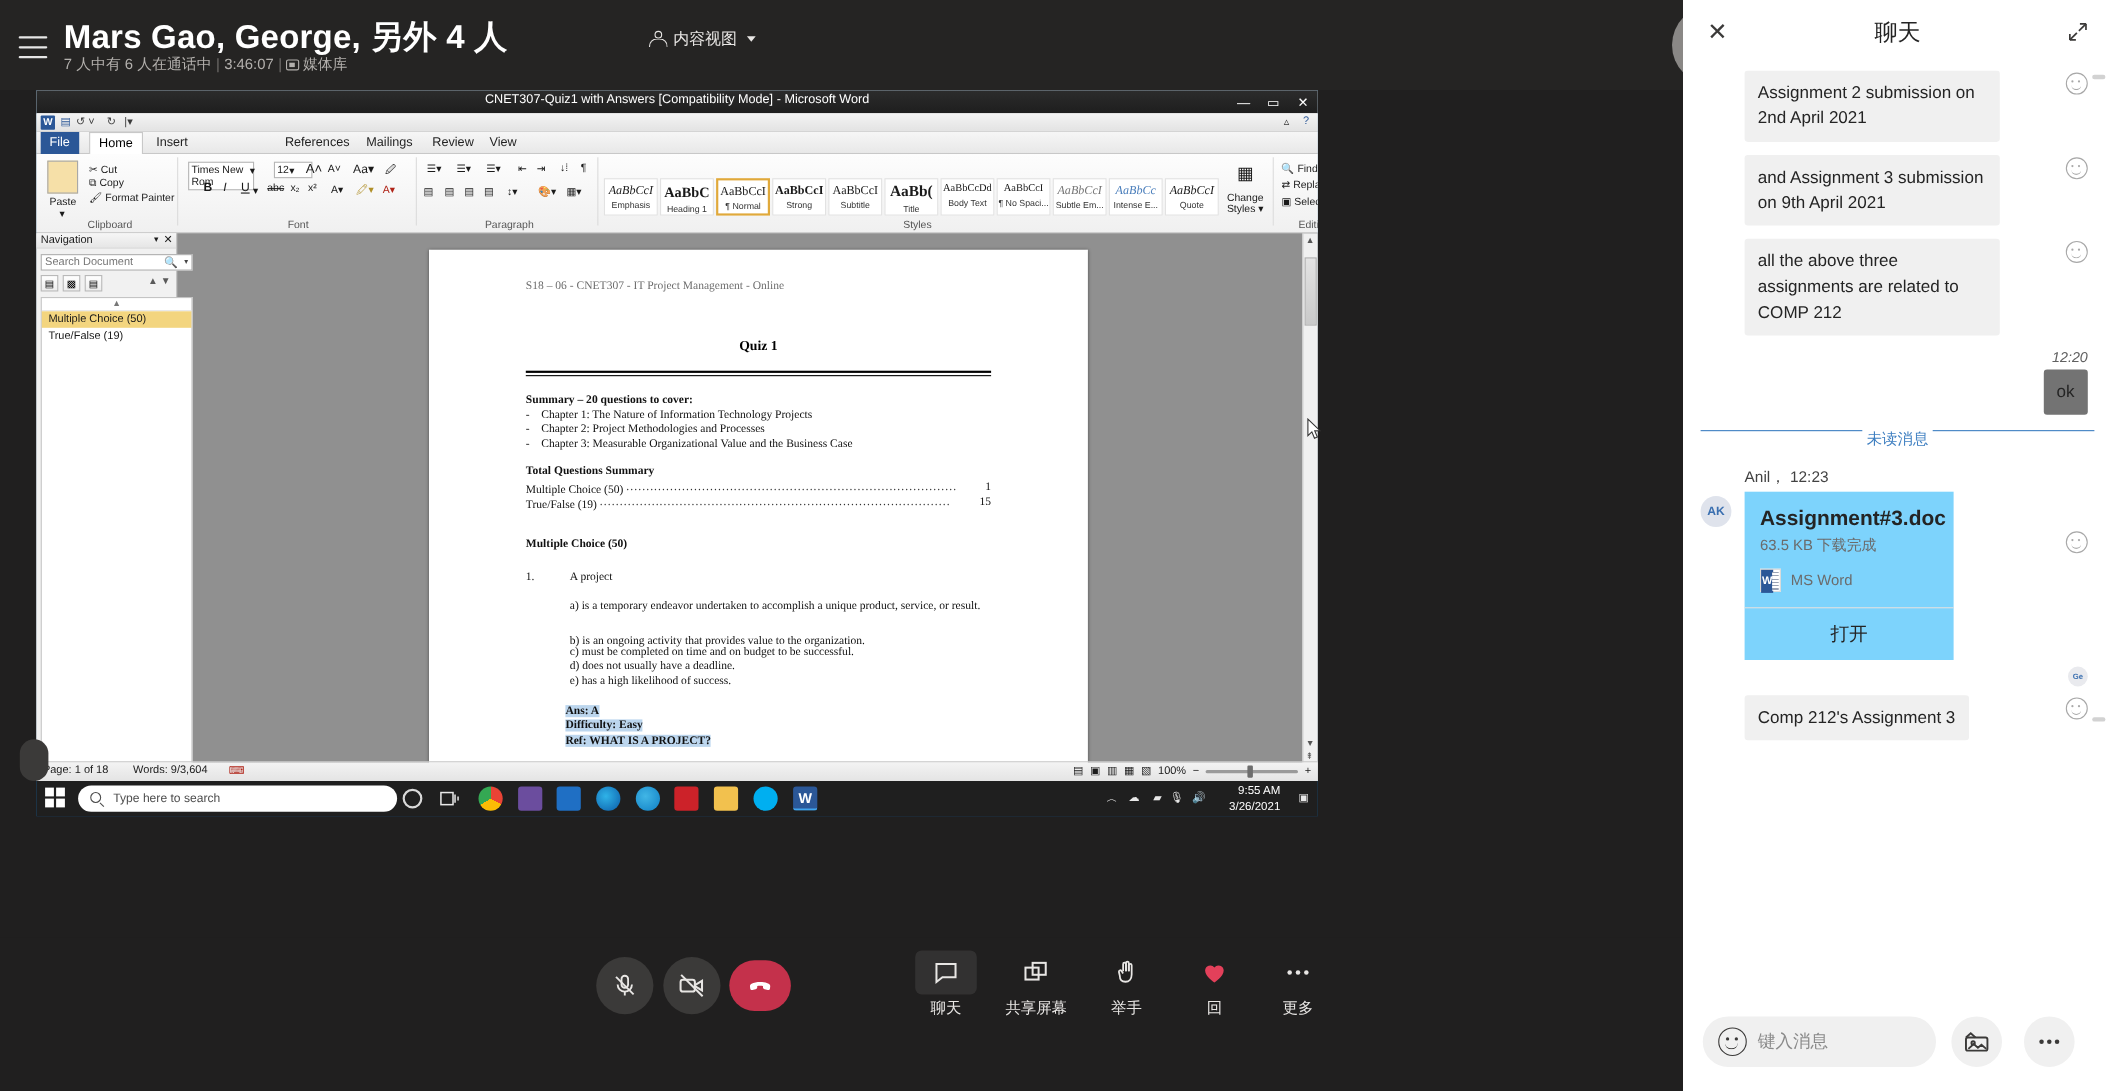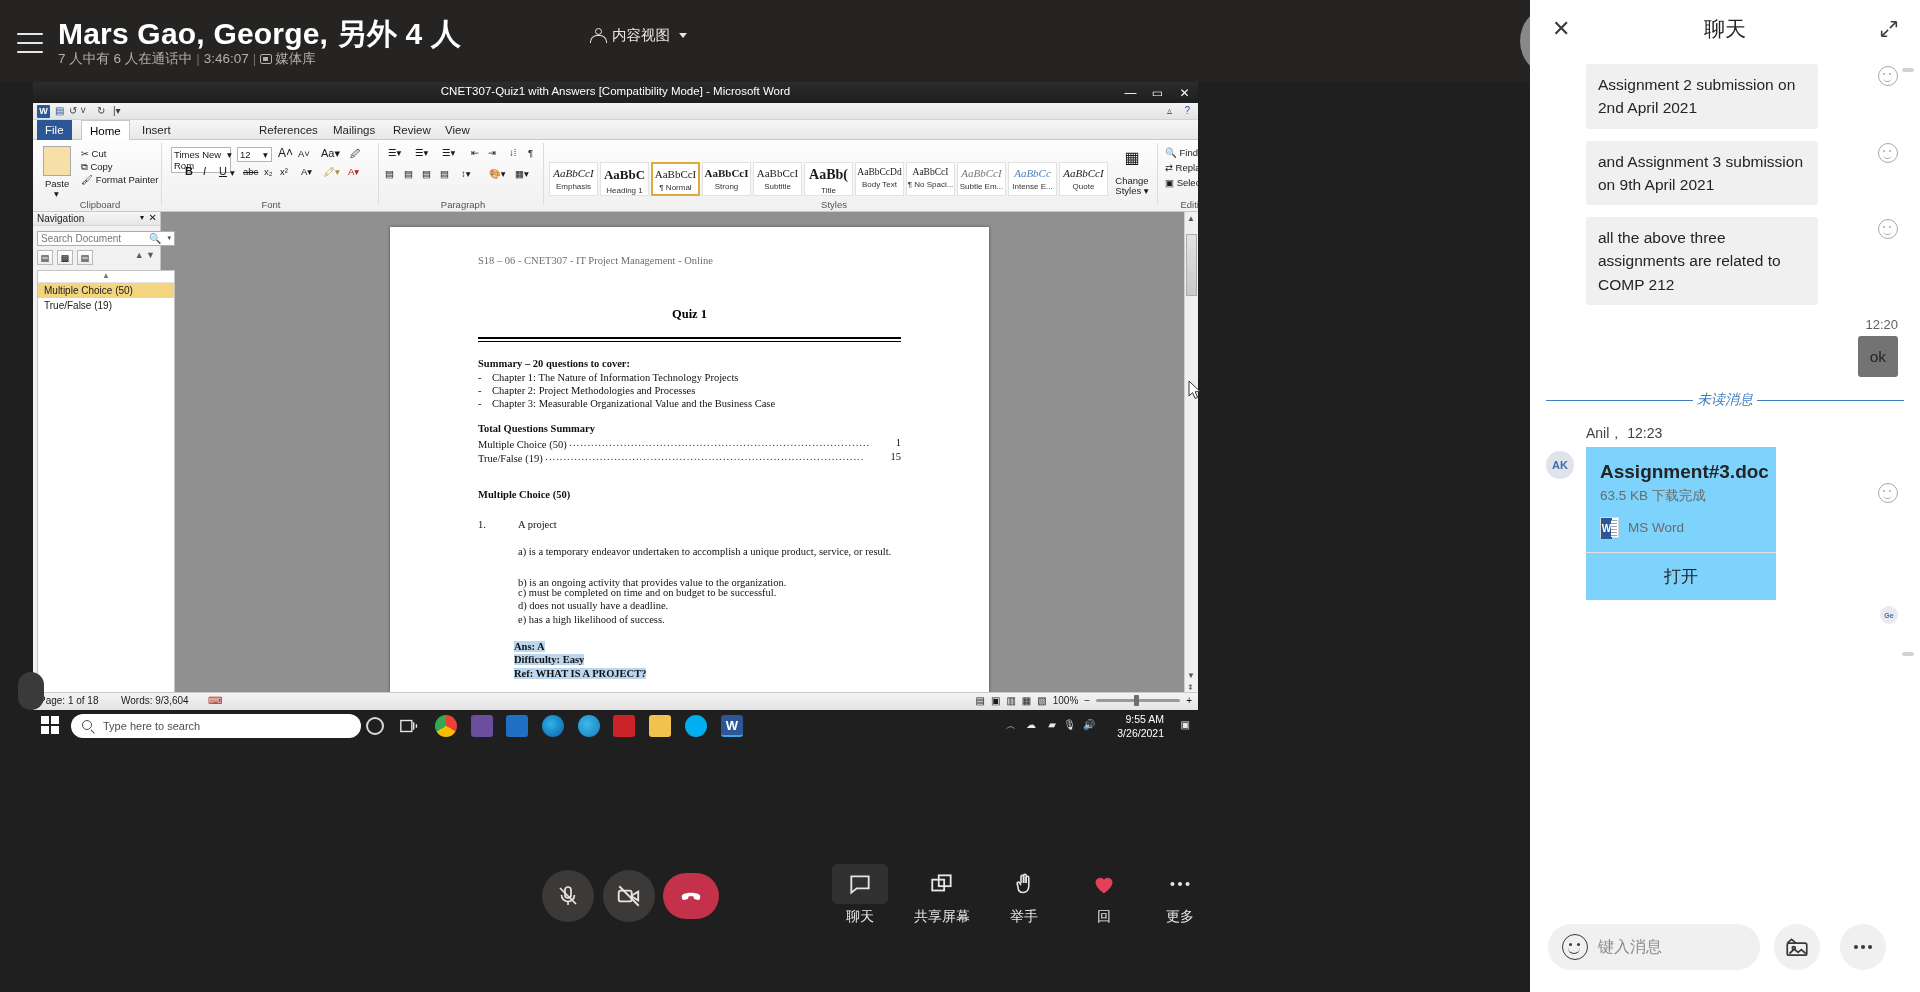--- a/index.html
+++ b/index.html
@@ -132,22 +132,22 @@
   .chat-hd .pop{position:absolute;right:20px;top:18px;cursor:pointer;}
   .chat-body{position:absolute;left:0;top:64px;width:390px;height:668px;overflow:hidden;}
   .msg{position:relative;margin:0 0 12px 0;}
   .bub{display:inline-block;max-width:232px;background:#f0f0f0;color:#242424;font-size:15.5px;line-height:1.5;padding:9px 12px;border-radius:3px;}
   .bub.me{background:#737373;}
   .row-in{padding-left:56px;}
   .row-out{text-align:right;padding-right:22px;}
   .emo{position:absolute;right:22px;top:2px;width:20px;height:20px;border:1.4px solid #a8a8a8;border-radius:50%;cursor:pointer;}
   .emo:before{content:"";position:absolute;left:4px;top:6px;width:2px;height:2px;background:#a8a8a8;border-radius:50%;box-shadow:6px 0 0 #a8a8a8;}
   .emo:after{content:"";position:absolute;left:4px;top:10px;width:9px;height:4px;border-bottom:1.4px solid #a8a8a8;border-radius:0 0 6px 6px;}
-  .tstamp{text-align:right;padding-right:22px;color:#616161;font-size:13px;margin-bottom:4px;}
-  .unread{display:flex;align-items:center;gap:4px;margin:14px 16px 16px 16px;font-style:italic;}
+  .tstamp{text-align:right;padding-right:22px;color:#616161;font-size:13px;margin-bottom:4px;font-style:italic;}
+  .unread{display:flex;align-items:flex-start;gap:4px;margin:14px 16px 16px 16px;}
   .unread hr{flex:1;border:none;border-top:1.6px solid #3e7fc1;}
   .unread span{color:#3e7fc1;font-size:14px;}
   .sender{color:#424242;font-size:14px;margin:0 0 4px 56px;}
   .av-sm{position:absolute;left:16px;top:26px;width:28px;height:28px;border-radius:50%;background:#dfe3ec;color:#3a6fb0;font-size:11px;font-weight:bold;display:flex;align-items:center;justify-content:center;}
   .filecard{margin-left:56px;width:190px;background:#7dd3fc;}
   .filecard .fn{font-size:19px;font-weight:bold;color:#242424;padding:14px 14px 0 14px;}
   .filecard .fm{font-size:13.5px;color:#6b6b6b;padding:4px 14px 12px 14px;}
   .filecard .fapp{display:flex;align-items:center;gap:9px;padding:0 14px 14px 14px;font-size:13.5px;color:#6b6b6b;}
   .wicon{width:19px;height:21px;background:#fff;position:relative;border:1px solid #d8d8d8;}
   .wicon b{position:absolute;left:0;top:0;width:11px;height:21px;background:#2b5797;color:#fff;font-size:10px;text-align:center;line-height:21px;}
@@ -292,21 +292,21 @@
           <div class="mini" style="left:12px;top:38px;">Paste</div>
           <div class="mini" style="left:21px;top:48px;">▾</div>
           <div class="mini" style="left:48px;top:8px;">✂ <span>Cut</span></div>
           <div class="mini" style="left:48px;top:21px;">⧉ <span>Copy</span></div>
           <div class="mini" style="left:48px;top:34px;">🖌 <span>Format Painter</span></div>
           <div class="grp-label" style="left:12px;width:110px;">Clipboard</div>
           <div class="grp-sep" style="left:128px;"></div>
 
           <div class="fontbox" style="left:138px;top:7px;width:60px;"><span>Times New Rom</span></div>
           <div class="mini" style="left:194px;top:9px;">▾</div>
-          <div class="fontbox" style="left:204px;top:7px;width:35px;"><span>12</span></div>
+          <div class="fontbox" style="left:216px;top:7px;width:35px;"><span>12</span></div>
           <div class="mini" style="left:230px;top:9px;">▾</div>
           <div class="mini" style="left:245px;top:6px;font-size:12px;">A˄</div>
           <div class="mini" style="left:265px;top:8px;">A˅</div>
           <div class="mini" style="left:288px;top:7px;font-size:11px;">Aa▾</div>
           <div class="mini" style="left:317px;top:7px;">🖉</div>
           <div class="mini" style="left:120px;top:50px;"></div>
           <div class="mini" style="left:152px;top:25px;font-weight:bold;font-size:11px;">B</div>
           <div class="mini" style="left:170px;top:25px;font-style:italic;font-size:11px;">I</div>
           <div class="mini" style="left:186px;top:25px;text-decoration:underline;font-size:11px;">U</div>
           <div class="mini" style="left:197px;top:27px;">▾</div>
@@ -668,20 +668,24 @@
           </div>
           <div class="fopen">打开</div>
         </div>
         <span class="emo" style="top:58px;"></span>
       </div>
 
       <div style="position:relative;height:26px;">
         <span class="readmark" style="top:6px;">Ge</span>
       </div>
 
+      <div class="msg row-in" style="margin-top:6px;">
+        <span class="bub">Comp 212's Assignment 3</span>
+        <span class="emo"></span>
+      </div>
 
       <div class="scroll-ind" style="top:588px;"></div>
     </div>
 
     <div class="chat-foot">
       <div class="composer">
         <span class="smiley"></span>
         <span class="ph">键入消息</span>
       </div>
       <div class="cbtn" style="left:244px;">

